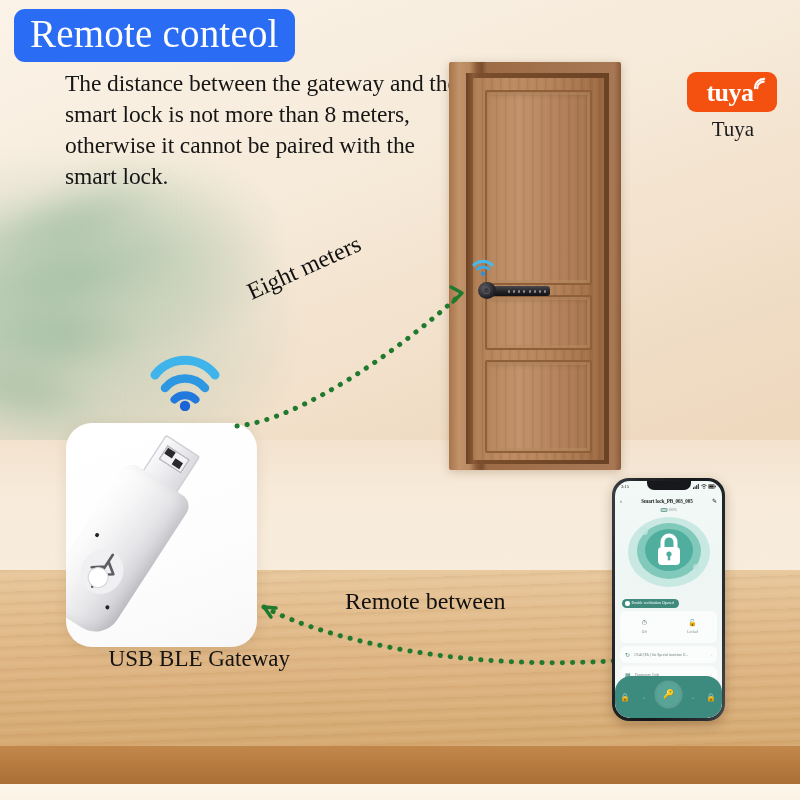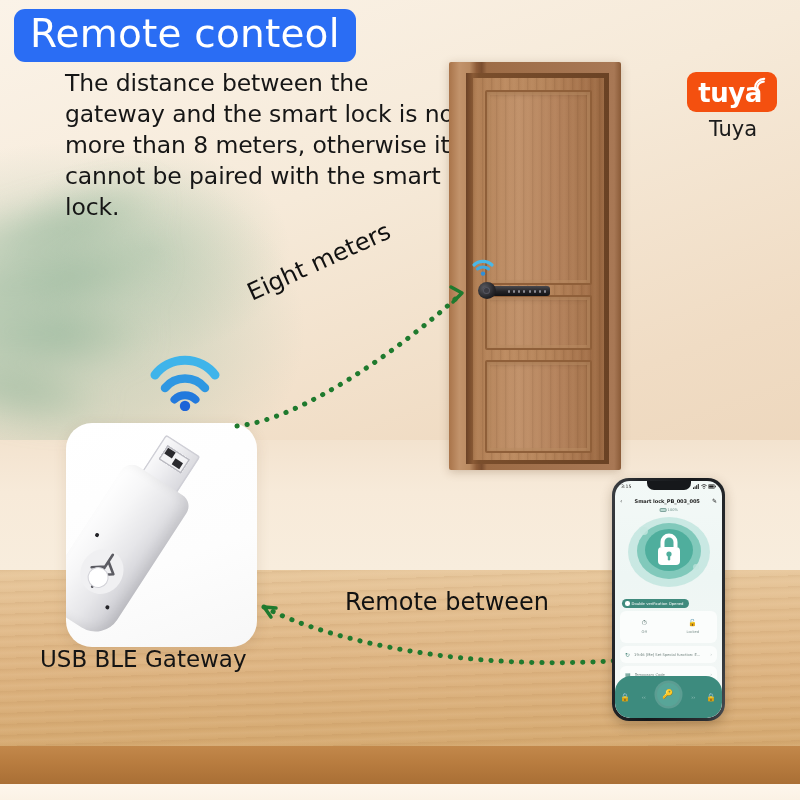--- a/index.html
+++ b/index.html
@@ -9,20 +9,21 @@
     overflow: hidden;
   }
   #stage {
     position: relative;
     width: 800px; height: 800px;
     background:
       radial-gradient(ellipse 340px 260px at 60px 330px, rgba(150,185,160,0.50) 0%, rgba(150,185,160,0.28) 38%, rgba(150,185,160,0.0) 72%),
       radial-gradient(ellipse 200px 150px at 150px 250px, rgba(140,180,150,0.35) 0%, rgba(140,180,150,0.0) 70%),
       linear-gradient(160deg, #fbf3e8 0%, #f6ead9 28%, #f0dcc4 55%, #ecd5ba 75%, #e9d2b6 100%);
     overflow: hidden;
+    font-family: Liberation Serif, serif;
   }
 
   
   .wall-lower {
     position: absolute; left: 0; top: 440px; width: 800px; height: 130px;
     background: linear-gradient(180deg, #f3e3cf 0%, #f7ead9 40%, #f8eddd 100%);
   }
   .blur-plant {
     position: absolute; left: -40px; top: 200px; width: 250px; height: 260px;
     filter: blur(18px); opacity: 0.55;
@@ -181,21 +182,21 @@
   .usb-connector .slot::after {
     content:""; position:absolute; left:14px; top:7px; width:9px; height:7px; background:#2a2a2e;
   }
   .usb-emblem {
     position: absolute; left: 17px; top: 82px; width: 44px; height: 50px;
   }
   .usb-dot-a { position: absolute; left: 13px; top: 78px; width: 4px; height: 4px; background: #232327; border-radius: 50%; }
   .usb-dot-b { position: absolute; left: 61px; top: 133px; width: 4px; height: 4px; background: #232327; border-radius: 50%; }
   .gw-label {
     position: absolute; left: 40px; top: 646px; width: 250px;
-    text-align: left; font-size: 23px; color: #141414;
+    text-align: right; font-size: 23px; color: #141414;
   }
 
   
   .arrow-svg { position: absolute; left: 0; top: 0; width: 800px; height: 800px; pointer-events: none; }
   .lbl-eight {
     position: absolute; left: 243px; top: 281px;
     font-size: 24px; color: #111;
     transform: rotate(-24.5deg); transform-origin: 0 0;
     white-space: nowrap;
   }

